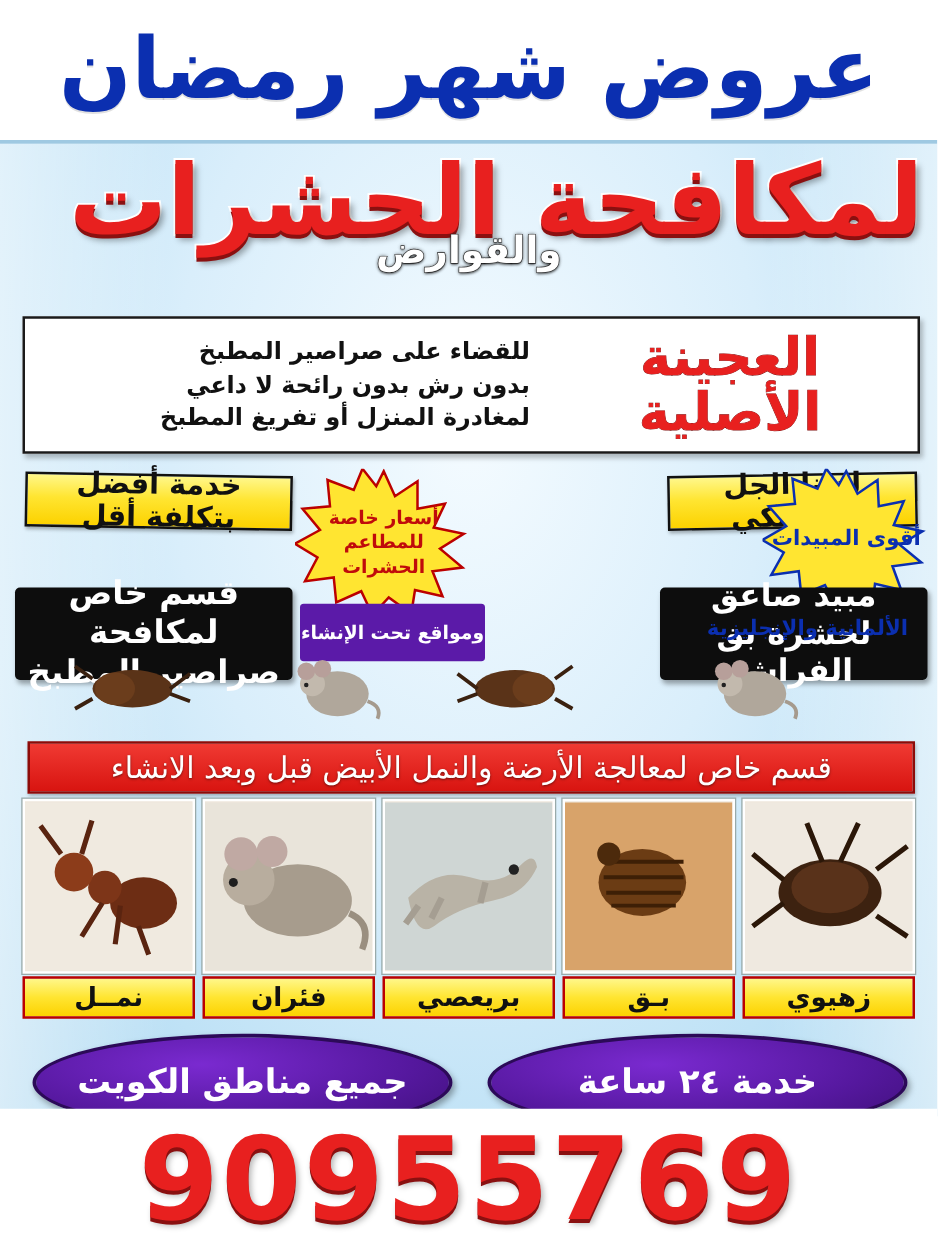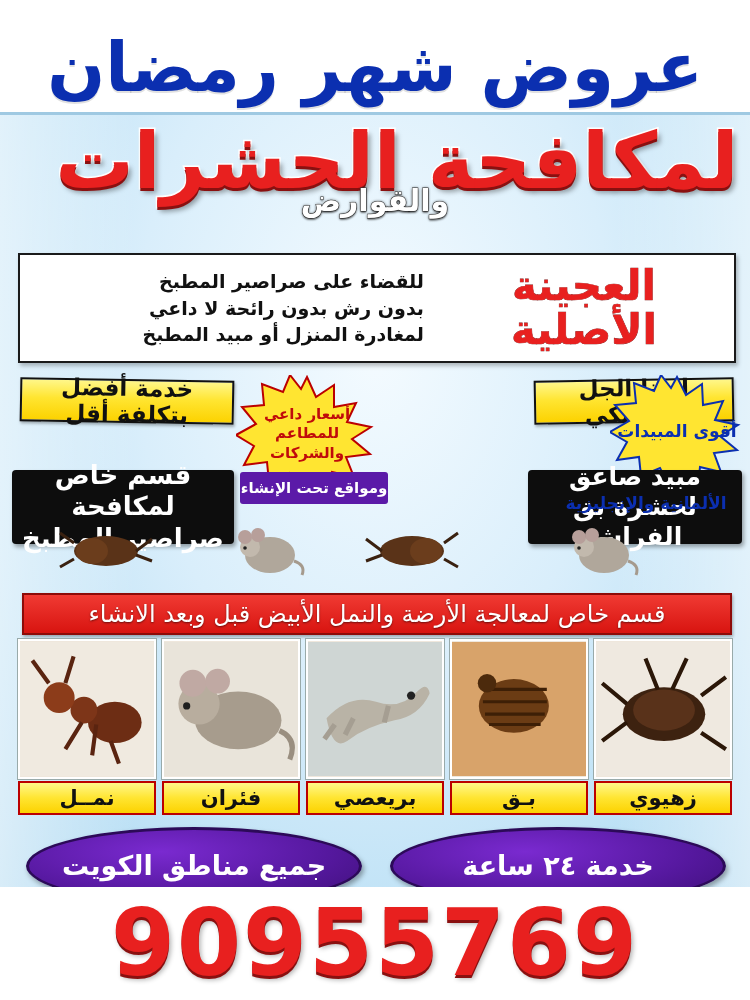--- a/index.html
+++ b/index.html
@@ -14,21 +14,21 @@
     position: relative;
     width: 750px;
     height: 1000px;
     overflow: hidden;
     background: #ffffff;
   }
 
   
   .top-band {
     position: absolute;
-    top: 12px; left: 0;
+    top: 0; left: 0;
     width: 750px;
     height: 112px;
     background: #ffffff;
     display: flex;
     align-items: center;
     justify-content: center;
   }
   .top-headline {
     font-size: 68px;
     font-weight: bold;
@@ -206,22 +206,22 @@
     width: 214px; height: 74px;
     font-size: 25px;
   }
   #black-left {
     top: 52px; left: 12px;
     width: 222px; height: 74px;
     font-size: 26px;
   }
   .purple-box {
     position: absolute;
-    top: 99px; left: 240px;
-    width: 148px; height: 32px;
+    top: 110px; left: 240px;
+    width: 148px; height: 46px;
     background: #5b1aa8;
     color: #fff;
     font-size: 15px;
     font-weight: bold;
     display: flex;
     align-items: center;
     justify-content: center;
     border-radius: 3px;
   }
   .blue-sub {
@@ -370,34 +370,34 @@
     <div class="title-wrap">
       <div class="title-main">لمكافحة الحشرات</div>
       <div class="title-sub">والقوارض</div>
     </div>
 
     <div class="info-box">
       <div class="brand">العجينة الأصلية</div>
       <div class="lines">
         <div>للقضاء على صراصير المطبخ</div>
         <div>بدون رش بدون رائحة لا داعي</div>
-        <div>لمغادرة المنزل أو مبيد المطبخ</div>
+        <div>لمغادرة المنزل أو تفريغ المطبخ</div>
       </div>
     </div>
 
     <div class="promo-row">
 
       <div class="yellow-tag" id="tag-right">لدينا الجل الأمريكي</div>
       <div class="yellow-tag" id="tag-left">خدمة أفضل بتكلفة أقل</div>
 
       <div class="burst" id="burst-center">
         <svg viewBox="0 0 142 118">
           <polygon points="71,2 80,22 98,10 98,32 120,28 111,47 135,52 116,64 134,79 110,82 118,102 96,97 93,116 75,103 62,117 53,98 33,107 31,87 8,90 18,71 0,60 20,49 6,32 28,30 26,9 47,17 54,0 65,14" fill="#ffe531" stroke="#b00" stroke-width="2"></polygon>
         </svg>
-        <div class="burst-txt">أسعار داعي للمطاعم والشركات</div>
+        <div class="burst-txt">أسعار خاصة للمطاعم الحشرات</div>
       </div>
 
       <div class="burst" id="burst-right">
         <svg viewBox="0 0 134 112">
           <polygon points="67,2 76,20 92,9 93,30 113,26 105,45 128,50 110,61 127,75 104,78 111,97 90,92 88,110 71,98 59,111 50,93 31,101 29,82 7,85 17,67 0,57 19,46 5,30 26,28 24,8 44,16 51,0 61,13" fill="#ffe531" stroke="#0b2fb0" stroke-width="2"></polygon>
         </svg>
         <div class="burst-txt">أقوى المبيدات</div>
       </div>
 
       <div class="black-box" id="black-right">مبيد صاعق لحشرة بق الفراش</div>

